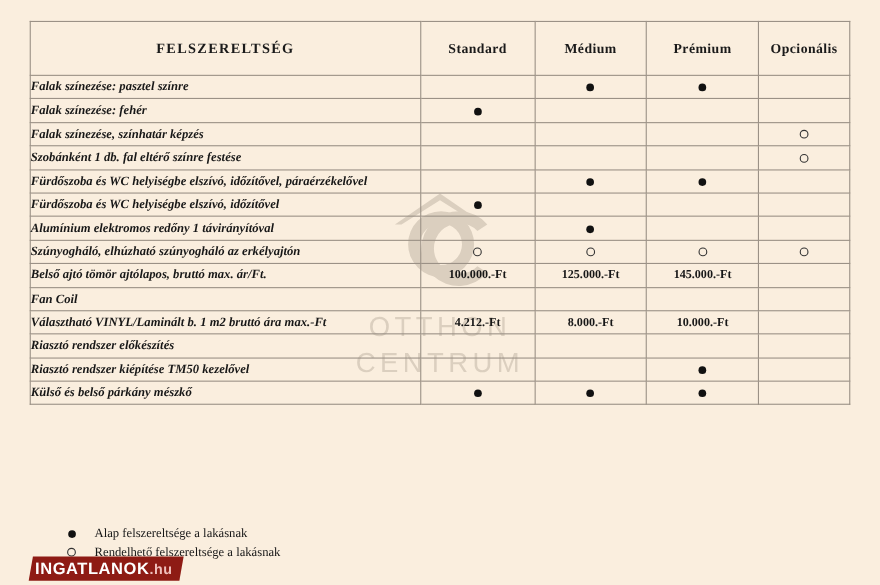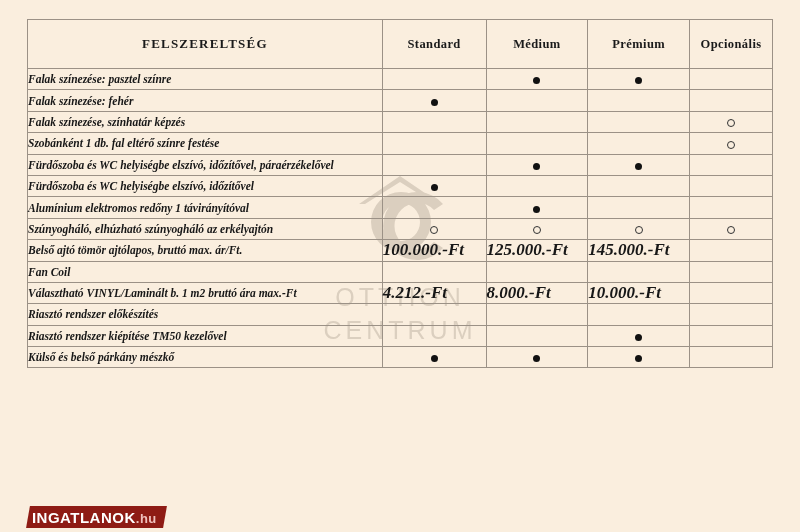--- a/index.html
+++ b/index.html
@@ -85,23 +85,23 @@
     font-size: 11.5px;
     color: #171717;
     padding-left: 9px;
     white-space: nowrap;
   }
   td.mark {
     text-align: center;
     font-size: 11px;
   }
   td.price {
-    font-style: italic;
+    text-align: center;
     font-weight: bold;
-    font-size: 17px;
+    font-size: 11px;
     color: #171717;
   }
   .dot-filled {
     display: inline-block;
     width: 7px;
     height: 7px;
     border-radius: 50%;
     background: #111;
     vertical-align: middle;
   }
@@ -298,20 +298,30 @@
         <tr>
           <td class="feat">Külső és belső párkány mészkő</td>
           <td class="mark"><span class="dot-filled"></span></td>
           <td class="mark"><span class="dot-filled"></span></td>
           <td class="mark"><span class="dot-filled"></span></td>
           <td class="mark"></td>
         </tr>
       </tbody>
   </table>
 
+  <div class="legend">
+    <div class="legend-row">
+      <span class="legend-marker"><span class="dot-filled"></span></span>
+      <span class="legend-label">Alap felszereltsége a lakásnak</span>
+    </div>
+    <div class="legend-row">
+      <span class="legend-marker"><span class="dot-open"></span></span>
+      <span class="legend-label">Rendelhető felszereltsége a lakásnak</span>
+    </div>
+  </div>
 
   <div class="badge">
     <div class="badge-inner">
       <span class="badge-main">INGATLANOK</span>
       <span class="badge-suffix">.hu</span>
     </div>
   </div>
 
 </div>
 

